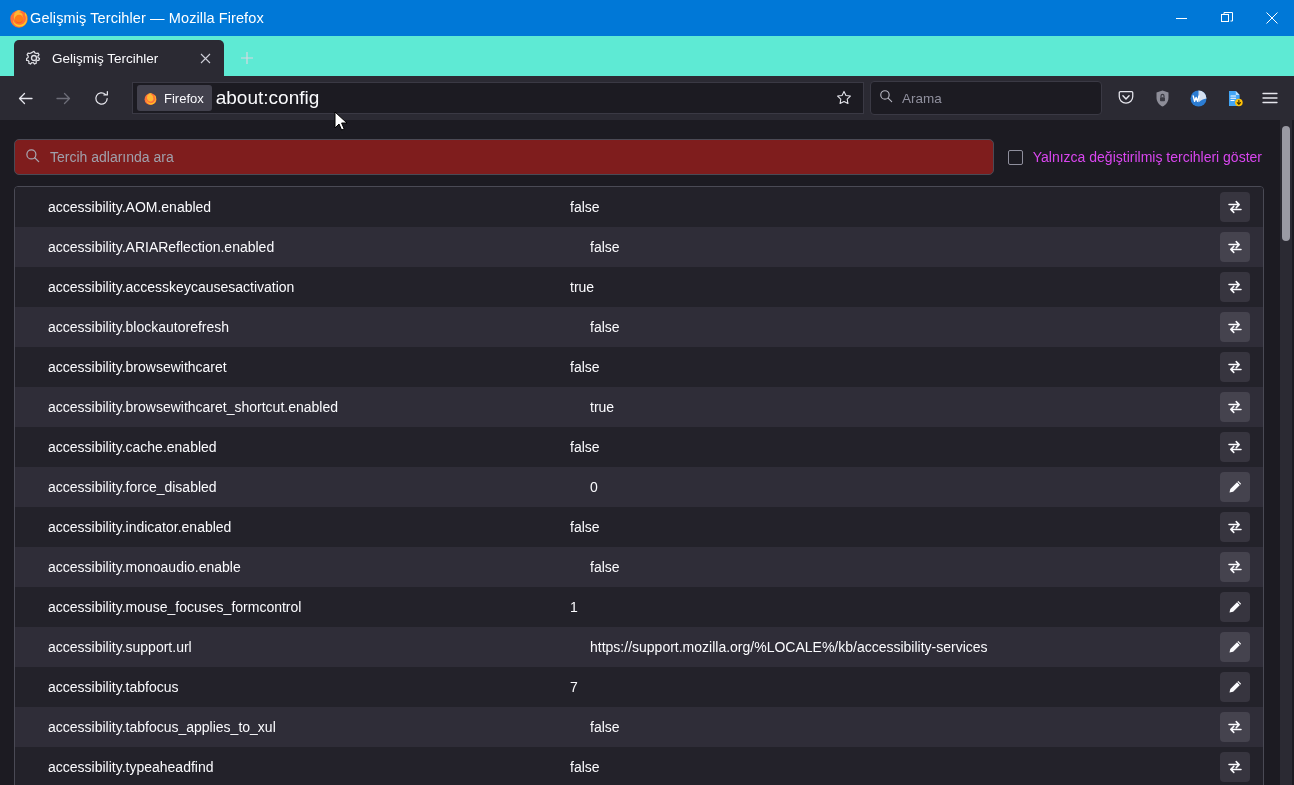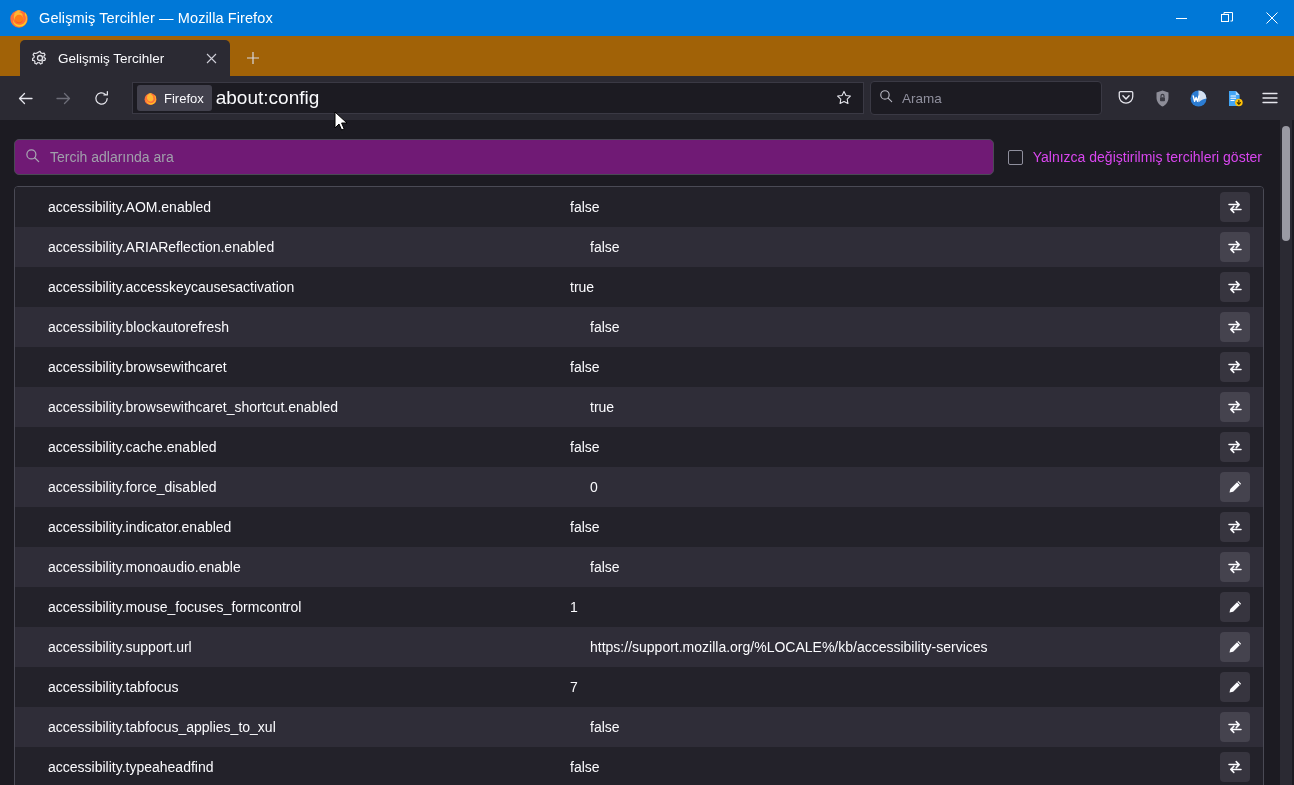--- a/index.html
+++ b/index.html
@@ -21,34 +21,33 @@
     height: 36px;
     background: #0078d7;
     display: flex; align-items: center;
     flex: 0 0 36px;
     position: relative;
   }
   .tb-logo { width: 22px; height: 22px; margin-left: 8px; flex: 0 0 22px; position: relative; }
   .tb-title {
     color: #ffffff;
     font-size: 14.5px;
-    margin-left: 9px;
     letter-spacing: .1px;
     white-space: nowrap;
   }
   .wincontrols { position: absolute; right: 0; top: 0; height: 36px; display: flex; }
   .wc { width: 45px; height: 36px; display: flex; align-items: center; justify-content: center; }
   .wc svg { display: block; }
 
   
   .tabstrip {
     height: 40px; flex: 0 0 40px;
-    background: #a16207;
+    background: #5eead4;
     display: flex; align-items: flex-end;
-    padding-left: 20px;
+    padding-left: 14px;
   }
   .tab {
     height: 36px;
     background: #2b2a33;
     border-radius: 5px 5px 0 0;
     display: flex; align-items: center;
     padding: 0 8px 0 12px;
     min-width: 210px;
     position: relative;
   }
@@ -109,21 +108,21 @@
     position: relative;
     overflow: hidden;
   }
   .filterbar {
     display: flex; align-items: center;
     padding: 14px 14px 0 14px;
     height: 60px;
   }
   .prefsearch {
     flex: 1 1 auto; height: 36px;
-    background: #701a75;
+    background: #7f1d1d;
     border: 1px solid #4a4a55;
     border-radius: 5px;
     display: flex; align-items: center;
     padding: 0 10px;
   }
   .prefsearch-ph { color: #a0a0ab; font-size: 14px; margin-left: 10px; }
   .showmodified { display: flex; align-items: center; margin-left: 14px; padding-right: 18px;}
   .cb {
     width: 15px; height: 15px;
     border: 1px solid #8f8f9d;

